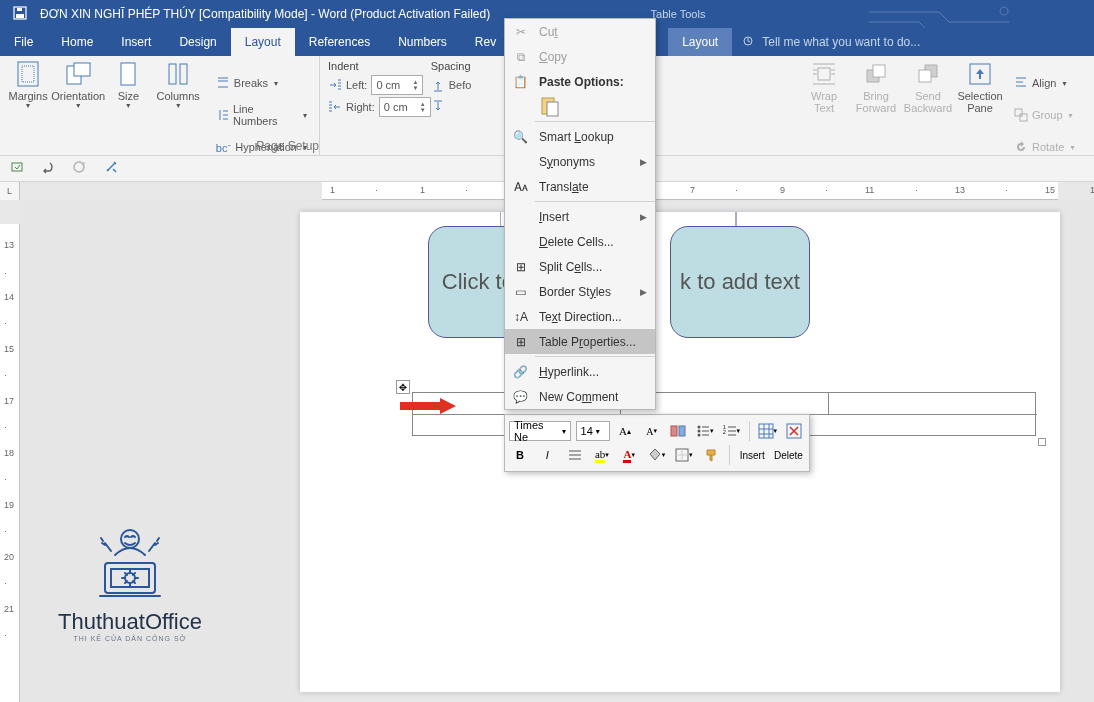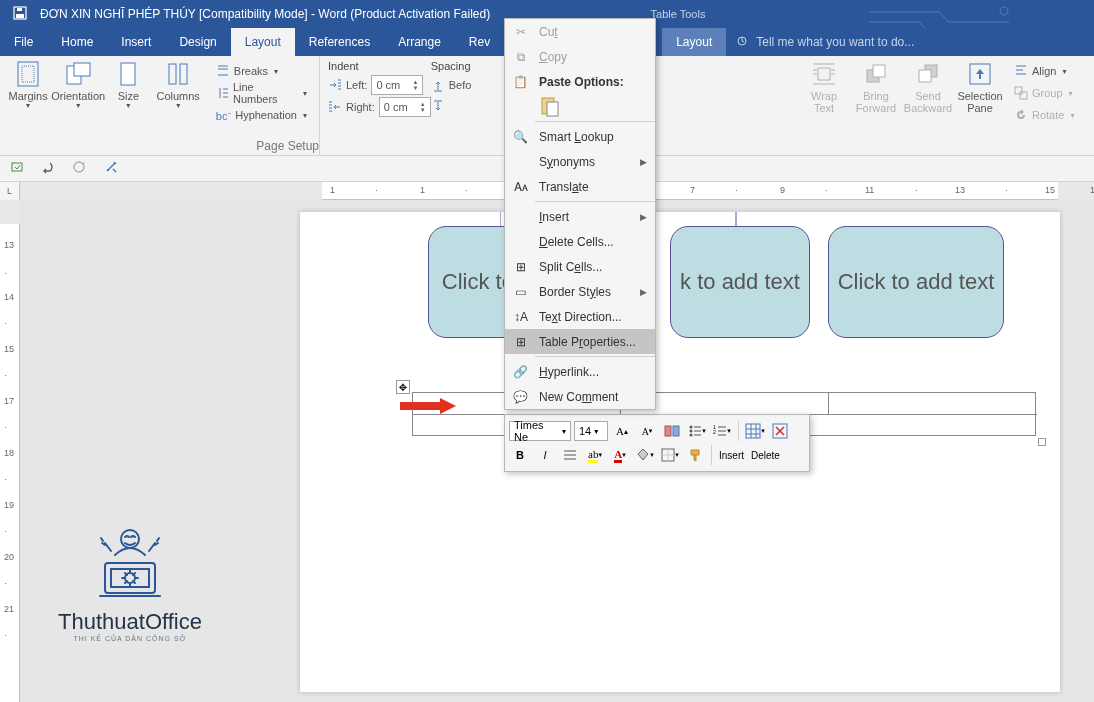--- a/index.html
+++ b/index.html
@@ -20,21 +20,21 @@
 .tellme svg { margin-right: 6px; }
 
 
 .ribbon { background: #f3f3f3; border-bottom: 1px solid #d4d4d4; height: 100px; display: flex; font-size: 11px; color: #555; }
 .group { border-right: 1px solid #d4d4d4; padding: 4px 8px 2px 8px; position: relative; display: flex; flex-direction: column; }
 .group-label { text-align: right; font-size: 12px; color: #777; position: absolute; bottom: 2px; left: 0; right: 0; }
 .group-buttons { display: flex; gap: 8px; align-items: flex-start; }
 .big-btn { display: flex; flex-direction: column; align-items: center; width: 44px; font-size: 11px; color: #555; text-align: center; line-height: 1.1; }
 .big-btn svg { margin-bottom: 2px; }
 .big-btn.disabled { color: #b0b0b0; }
-.small-stack { display: flex; flex-direction: column; gap: 0; }
+.small-stack { display: flex; flex-direction: column; gap: 10px; margin-top: 12px; }
 .small-item { display: flex; align-items: center; height: 22px; font-size: 11px; gap: 4px; padding: 0 4px; }
 .indent-row { display: flex; align-items: center; gap: 4px; height: 22px; }
 .spinner { width: 52px; height: 20px; border: 1px solid #ababab; background: #fff; font-size: 11px; padding: 0 4px; display: flex; align-items: center; justify-content: space-between; }
 .spinner-arrows { display:flex; flex-direction:column; font-size:6px; line-height:6px; color:#666; }
 .label { color: #555; }
 .section-title { font-size: 11px; color: #444; margin-bottom: 2px; }
 
 
 .qat { background: #f3f3f3; border-bottom: 1px solid #d4d4d4; height: 26px; display: flex; align-items: center; padding: 0 10px; gap: 16px; color: #606060; }
 
@@ -68,21 +68,21 @@
 .ctxmenu .row.disabled { color:#a0a0a0; }
 .ctxmenu .row.bold { font-weight:bold; }
 .ctxmenu .row.hl { background:#c5c5c5; }
 .ctxmenu .sep { height:1px; background:#d0d0d0; margin:2px 0 2px 30px; }
 .ctxmenu .icon-slot { width:16px; text-align:center; font-size:12px; }
 .ctxmenu .arrow-r { margin-left:auto; font-size:9px; color:#666; }
 .ctxmenu u { text-decoration: underline; }
 
 
 .minitool { position:absolute; background:#f5f5f5; border:1px solid #b8b8b8; box-shadow:2px 2px 6px rgba(0,0,0,.25); padding:4px; font-size:11px; z-index:49; }
-.minitool .trow { display:flex; align-items:center; gap:3px; height:24px; }
+.minitool .trow { display:flex; align-items:center; gap:3px; height:24px;justify-content:space-between; }
 .mt-combo { border:1px solid #ababab; background:#fff; height:20px; font-size:11px; display:flex;align-items:center; padding:0 4px; gap:3px;}
 .mt-btn { width:22px; height:22px; display:flex; align-items:center; justify-content:center; cursor:pointer; }
 .mt-btn.txt { font-family:"Times New Roman",serif; }
 .mt-split { border-left:1px solid #d0d0d0; height:20px; margin:0 2px; }
 .mt-lbl { font-size:10px; padding:0 2px; }
 
 
 .watermark { position:absolute; left:35px; bottom:60px; width:190px; text-align:center; }
 .watermark .logoimg { color:#2b579a; }
 .watermark .txt1 { font-size:22px; font-weight:500; color:#25334a; font-family:"Segoe UI",sans-serif; margin-top:4px;}
@@ -110,21 +110,21 @@
   </svg>
 </div>
 
 <div class="tabs">
   <div class="tab">File</div>
   <div class="tab">Home</div>
   <div class="tab">Insert</div>
   <div class="tab">Design</div>
   <div class="tab active">Layout</div>
   <div class="tab">References</div>
-  <div class="tab">Arrange</div>
+  <div class="tab">Numbers</div>
   <div class="tab">Rev</div>
   <div style="width:158px"></div>
   <div class="tab contextual">Layout</div>
   <div class="tellme">
     <svg width="14" height="14">
         <circle cx="6" cy="6" r="4" fill="none" stroke="#c6d4ea"></circle>
         <path d="M6 3v3l2 1" stroke="#c6d4ea" fill="none"></path>
       </svg>
     <span>Tell me what you want to do...</span>
   </div>
@@ -362,23 +362,20 @@
 
 <div class="docwrap">
   <div class="page">
     
     <div class="shape" style="left:128px;top:14px;width:118px;height:112px">
         <span>Click to a</span>
       </div>
     <div class="shape" style="left:370px;top:14px;width:140px;height:112px">
         <span>k to add text</span>
       </div>
-    <div class="shape" style="left:528px;top:14px;width:176px;height:112px">
-        <span>Click to add text</span>
-      </div>
     <path d="M0 0">
     
     <svg style="position:absolute;left:200px;top:0" width="400" height="14">
           <line x1="0" y1="0" x2="0" y2="14" stroke="#559"></line>
           <line x1="236" y1="0" x2="236" y2="14" stroke="#559"></line>
         </svg>
 
     
     <div class="table-handle" style="left:96px;top:168px">✥</div>
     <div class="tablebox" style="left:112px;top:180px;width:624px;height:44px">

